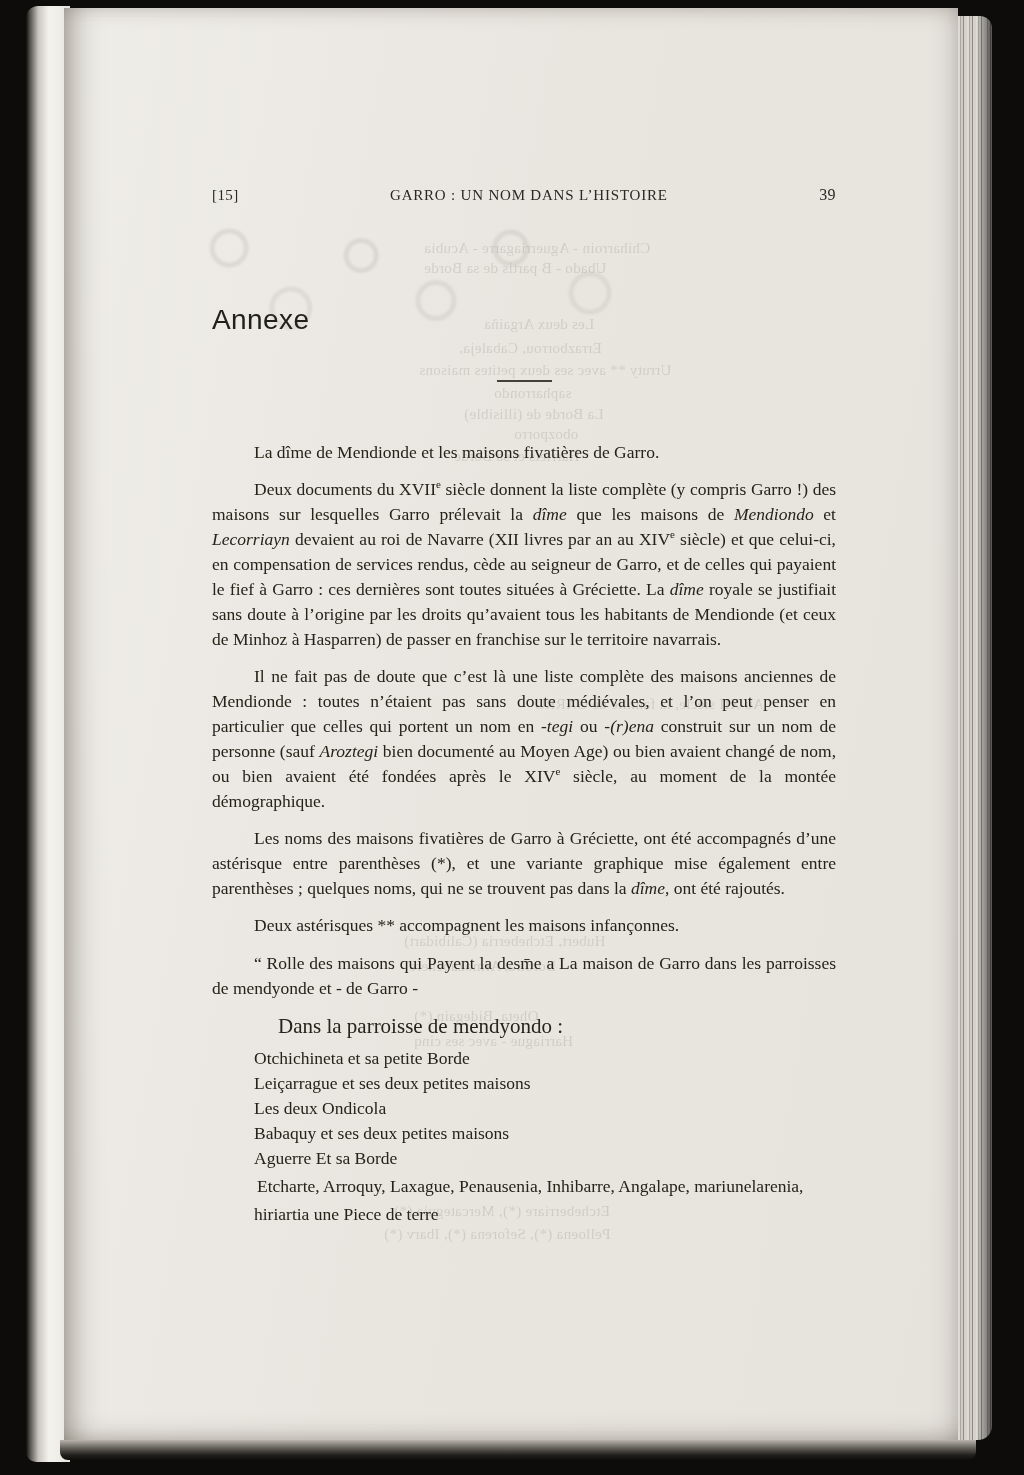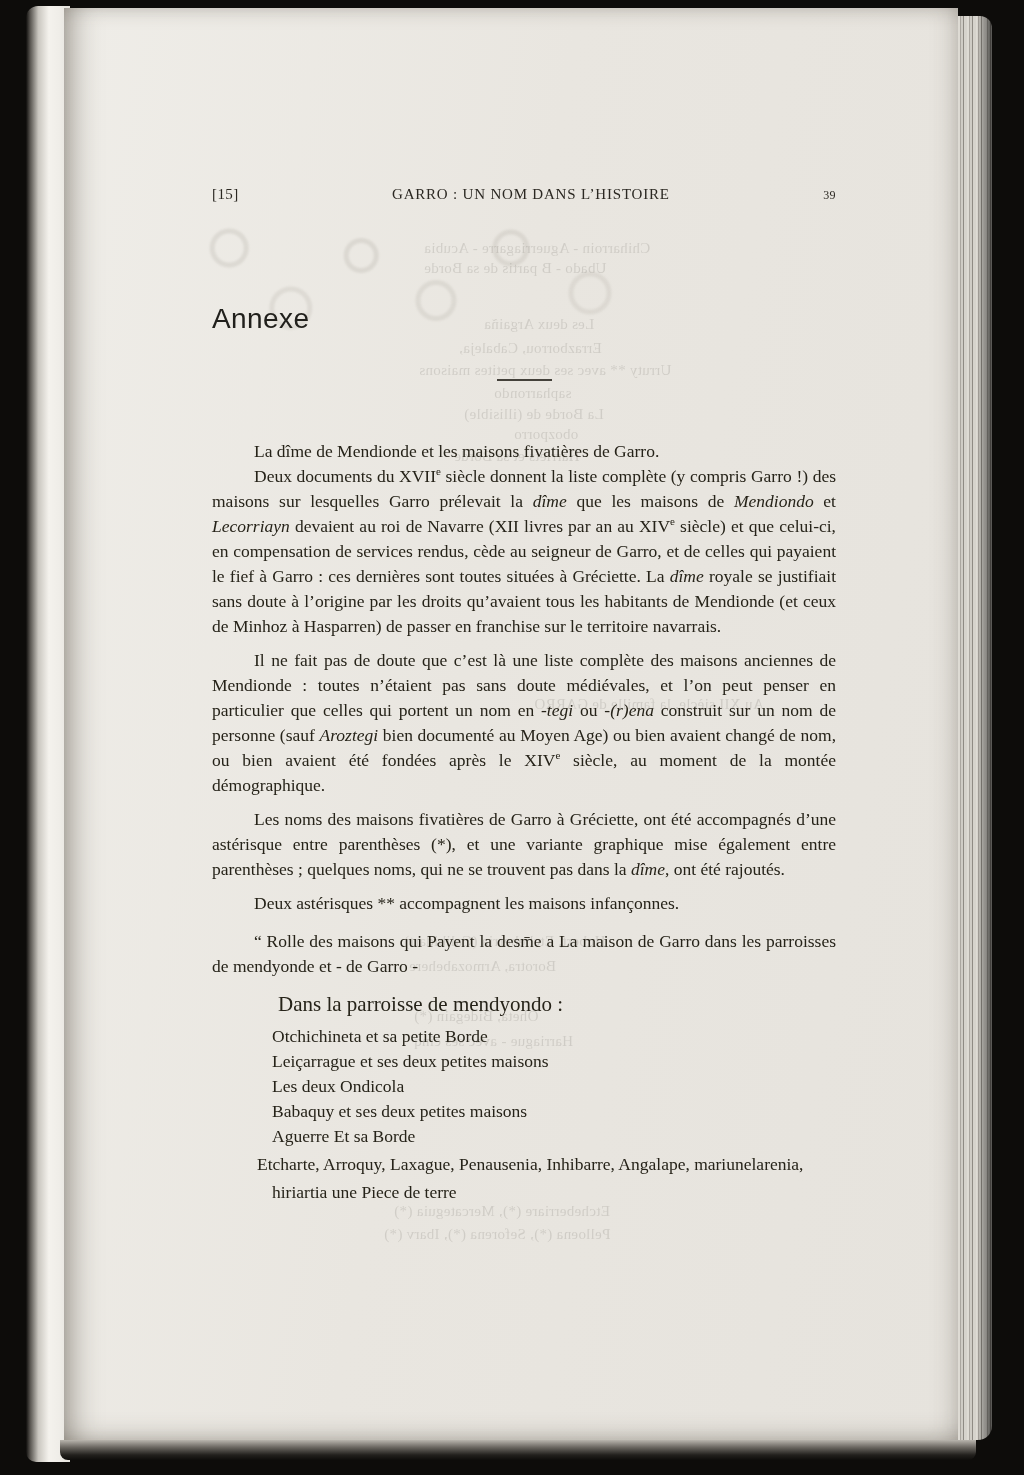--- a/index.html
+++ b/index.html
@@ -60,38 +60,38 @@
     position:absolute;
     transform:scaleX(-1);
     font-size:15px;letter-spacing:.3px;
     color:#4a463e;opacity:.15;white-space:nowrap;
   }
 
   .content{position:absolute;left:148px;top:178px;width:624px;color:#262319;}
 
   .pheader{display:flex;justify-content:space-between;align-items:baseline;font-size:15px;letter-spacing:.4px;color:#2b2822;gap:26px;}
   .pheader .rtitle{letter-spacing:.8px;}
-  .pheader .pnum{font-size:12px;}
+  .pheader .pnum{font-size:16px;}
 
   .annexe{
     margin-top:100px;text-align:left;
     font-family:"Liberation Sans","DejaVu Sans",sans-serif;
     font-size:28px;letter-spacing:.4px;color:#21201c;
   }
   .rule{width:55px;height:2px;background:#44413a;margin:44px auto 0;}
 
   .bhead{font-weight:400;text-indent:42px;margin:58px 0 0;font-size:17.5px;line-height:25px;}
 
   p.body{
     font-size:17.5px;line-height:25px;text-align:justify;text-indent:42px;
-    margin:0 0 9px;
+    margin:12px 0 9px;
   }
   p.sp{margin-bottom:13px;}
   .intro{font-size:21px;line-height:25px;margin:4px 0 7px 66px;}
-  .hitem{font-size:17.5px;line-height:25px;margin-left:60px;}
+  .hitem{font-size:17.5px;line-height:25px;margin-left:42px;}
   p.wrap{margin:3px;}
   sup{font-size:11px;vertical-align:super;line-height:0;}
   i{font-style:italic;}
 </style>
 </head>
 <body>
 
 <div class="scene">
   <div class="edge-left"></div>
 

